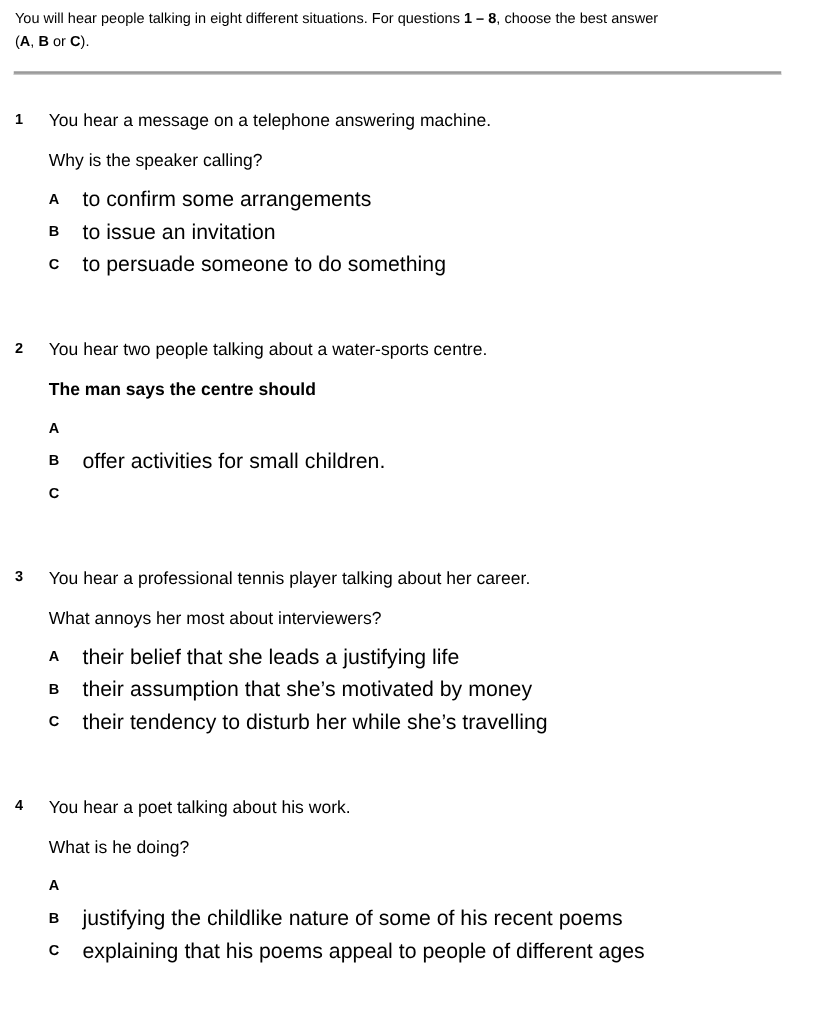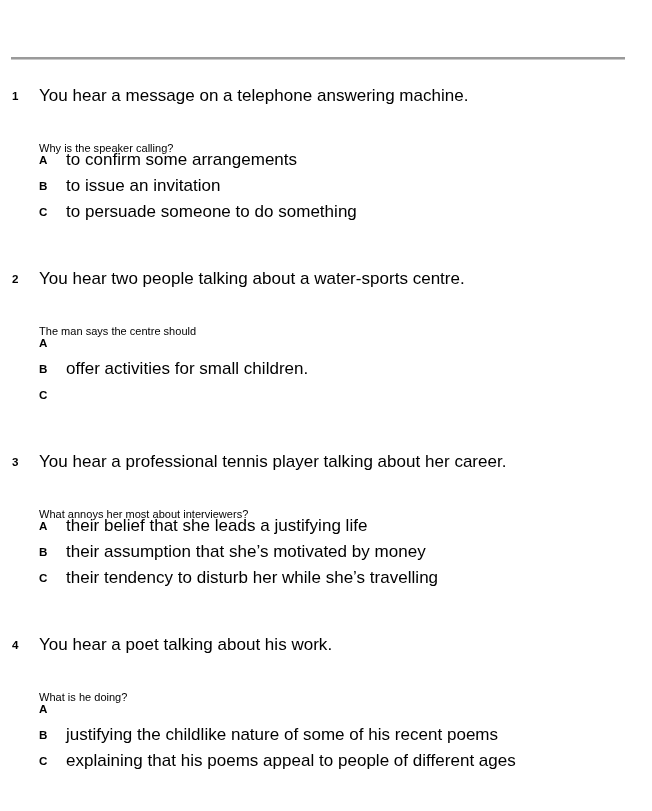--- a/index.html
+++ b/index.html
@@ -60,33 +60,32 @@
     left: 12px;
     top: 0;
     font-size: 11.6px;
     font-weight: bold;
     line-height: 18px;
   }
   .q-stem-title {
     position: absolute;
     left: 39px;
     top: 0;
-    font-size: 17px;
+    font-size: 14px;
     line-height: 18px;
     letter-spacing: 0.02px;
     white-space: nowrap;
   }
   .q-prompt {
     position: absolute;
     left: 39px;
-    font-size: 11px;
+    font-size: 14px;
     line-height: 18px;
     letter-spacing: 0.02px;
     white-space: nowrap;
-    margin-top: 20px;
   }
   .options {
     position: absolute;
     left: 0;
     width: 652px;
   }
   .option {
     position: relative;
     height: 26px;
   }
@@ -106,20 +105,24 @@
     line-height: 18px;
     letter-spacing: 0.02px;
     white-space: nowrap;
   }
 </style>
 </head>
 <body>
 
 <div class="page">
 
+  <div class="rubric">
+    <span>You will hear people talking in eight different situations. For questions </span><b>1 – 8</b><span>, choose the best answer</span><br>
+    <span>(</span><b>A</b><span>, </span><b>B</b><span> or </span><b>C</b><span>).</span>
+  </div>
 
   <div class="rule"></div>
 
   <div class="question" style="top:87px;">
     <div class="q-head">
       <span class="q-num">1</span>
       <span class="q-stem-title">You hear a message on a telephone answering machine.</span>
     </div>
     <span class="q-prompt" style="top:32px;">Why is the speaker calling?</span>
     <div class="options" style="top:64px;">
@@ -136,21 +139,21 @@
         <span class="opt-text">to persuade someone to do something</span>
       </div>
     </div>
   </div>
 
   <div class="question" style="top:270px;">
     <div class="q-head">
       <span class="q-num">2</span>
       <span class="q-stem-title">You hear two people talking about a water-sports centre.</span>
     </div>
-    <span class="q-prompt" style="top:32px;">The man says the centre should</span>
+    <span class="q-prompt" style="top:32px;font-weight:bold;">The man says the centre should</span>
     <div class="options" style="top:64px;">
       <div class="option">
         <span class="opt-letter">A</span>
       </div>
       <div class="option">
         <span class="opt-letter">B</span>
         <span class="opt-text">offer activities for small children.</span>
       </div>
       <div class="option">
         <span class="opt-letter">C</span>

